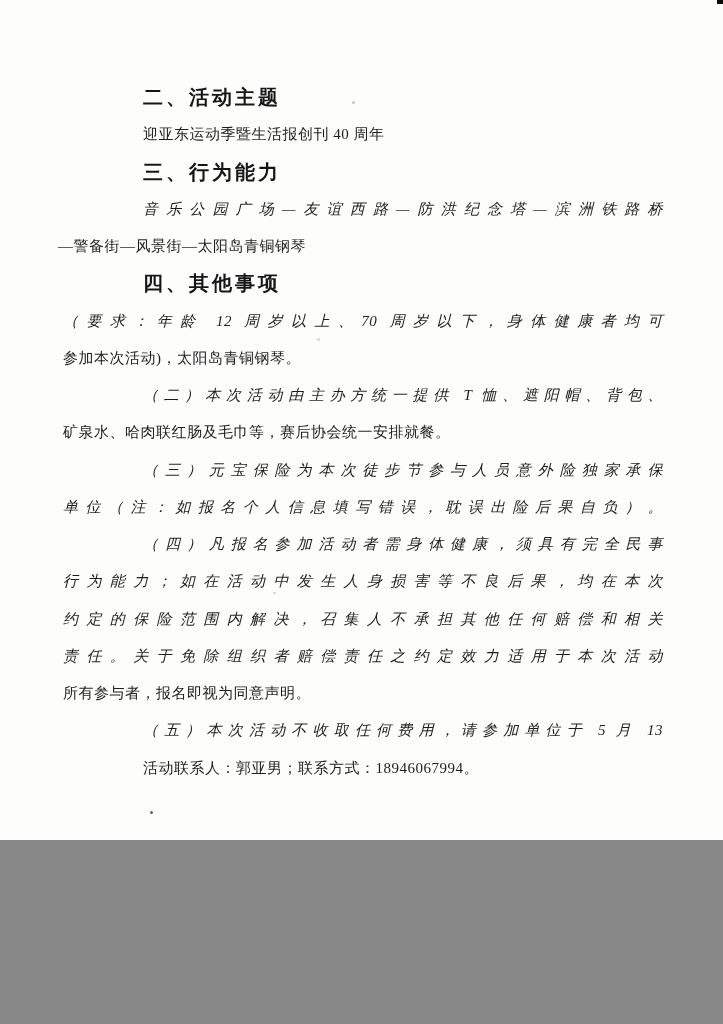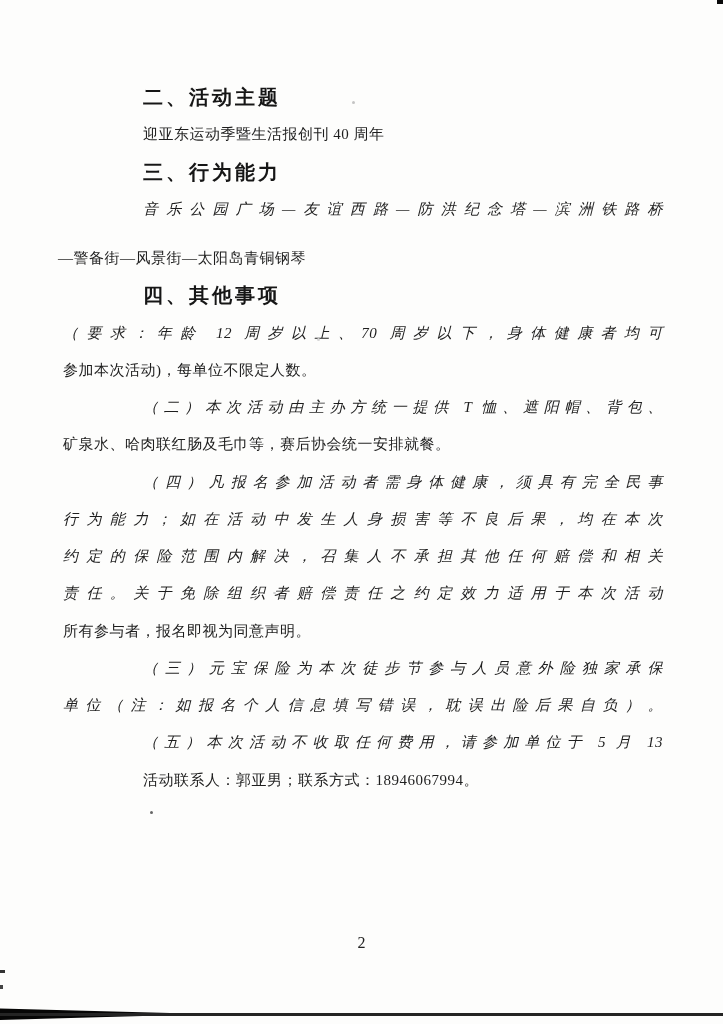--- a/index.html
+++ b/index.html
@@ -1,20 +1,20 @@
 <!DOCTYPE html>
 <html><head>
 <meta charset="utf-8">
 <style>
   html, body { margin: 0; padding: 0; }
   body { background: #888; }
   .screen {
     position: relative;
     width: 723px;
-    height: 1024px;
+    height: 840px;
     background: #fdfdfc;
     overflow: hidden;
     font-family: "Liberation Serif", serif;
     color: #1e1e1e;
   }
   .doc-body {
     position: absolute;
     left: 63px;
     top: 79px;
     width: 600px;
@@ -29,21 +29,21 @@
     white-space: normal;
   }
   .block.heading .line {
     font-family: "Liberation Sans", sans-serif;
     font-weight: 700;
     font-size: 20px;
     letter-spacing: 3px;
     color: #161616;
   }
   .line.indent { text-indent: 80px; }
-  .line.outdent { margin-left: -5px; margin-top: 12px; }
+  .line.outdent { margin-left: -5px; }
   .line.justify {
     text-align: justify;
     text-align-last: justify;
     font-style: italic;
   }
   .page-number {
     position: absolute;
     top: 933px;
     left: 0;
     width: 723px;
@@ -92,36 +92,36 @@
       </div>
       <div class="block body">
         <div class="line indent justify">音乐公园广场—友谊西路—防洪纪念塔—滨洲铁路桥</div>
         <div class="line outdent">—警备街—风景街—太阳岛青铜钢琴</div>
       </div>
       <div class="block heading">
         <div class="line indent">四、其他事项</div>
       </div>
       <div class="block body">
         <div class="line justify">（要求：年龄 12 周岁以上、70 周岁以下，身体健康者均可</div>
-        <div class="line">参加本次活动)，每单位不限定人数。</div>
+        <div class="line">参加本次活动)，太阳岛青铜钢琴。</div>
       </div>
       <div class="block body">
         <div class="line indent justify">（二）本次活动由主办方统一提供 T 恤、遮阳帽、背包、</div>
         <div class="line">矿泉水、哈肉联红肠及毛巾等，赛后协会统一安排就餐。</div>
+      </div>
+      <div class="block body">
+        <div class="line indent justify">（三）元宝保险为本次徒步节参与人员意外险独家承保</div>
+        <div class="line justify">单位（注：如报名个人信息填写错误，耽误出险后果自负）。</div>
       </div>
       <div class="block body">
         <div class="line indent justify">（四）凡报名参加活动者需身体健康，须具有完全民事</div>
         <div class="line justify">行为能力；如在活动中发生人身损害等不良后果，均在本次</div>
         <div class="line justify">约定的保险范围内解决，召集人不承担其他任何赔偿和相关</div>
         <div class="line justify">责任。关于免除组织者赔偿责任之约定效力适用于本次活动</div>
         <div class="line">所有参与者，报名即视为同意声明。</div>
-      </div>
-      <div class="block body">
-        <div class="line indent justify">（三）元宝保险为本次徒步节参与人员意外险独家承保</div>
-        <div class="line justify">单位（注：如报名个人信息填写错误，耽误出险后果自负）。</div>
       </div>
       <div class="block body">
         <div class="line indent justify">（五）本次活动不收取任何费用，请参加单位于 5 月 13</div>
       </div>
       <div class="block body">
         <div class="line indent">活动联系人：郭亚男；联系方式：18946067994。</div>
       </div>
     </div>
 
   <div class="page-number">2</div>

